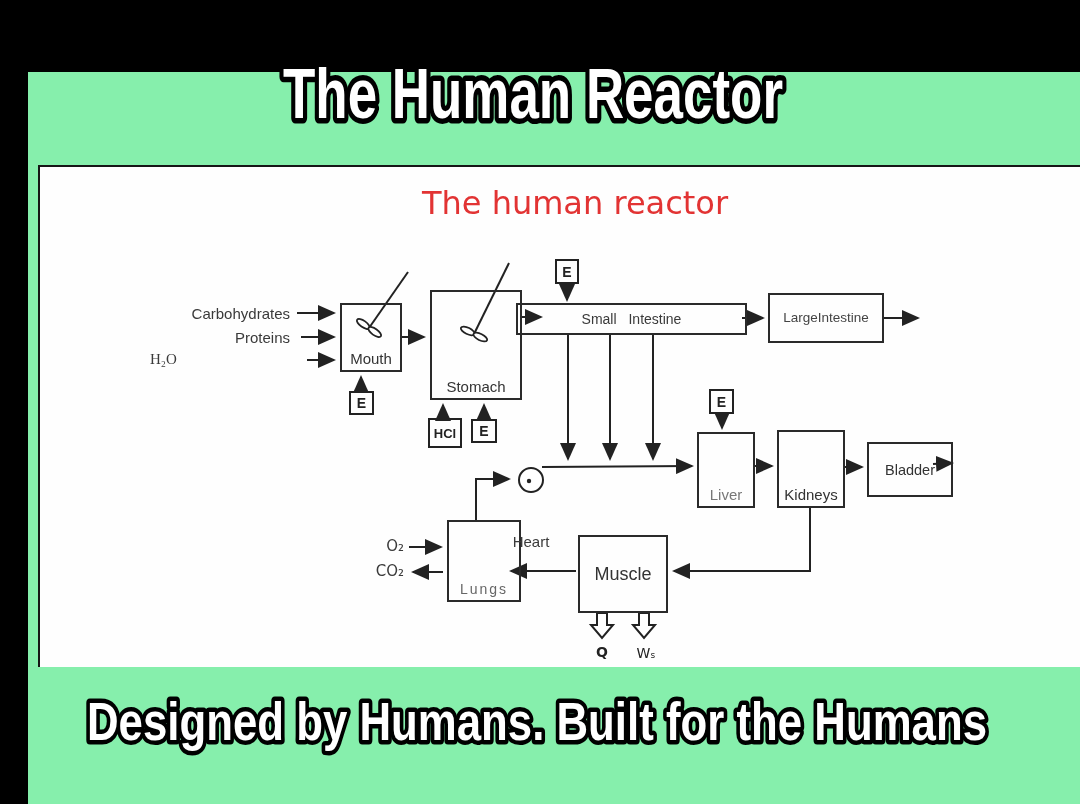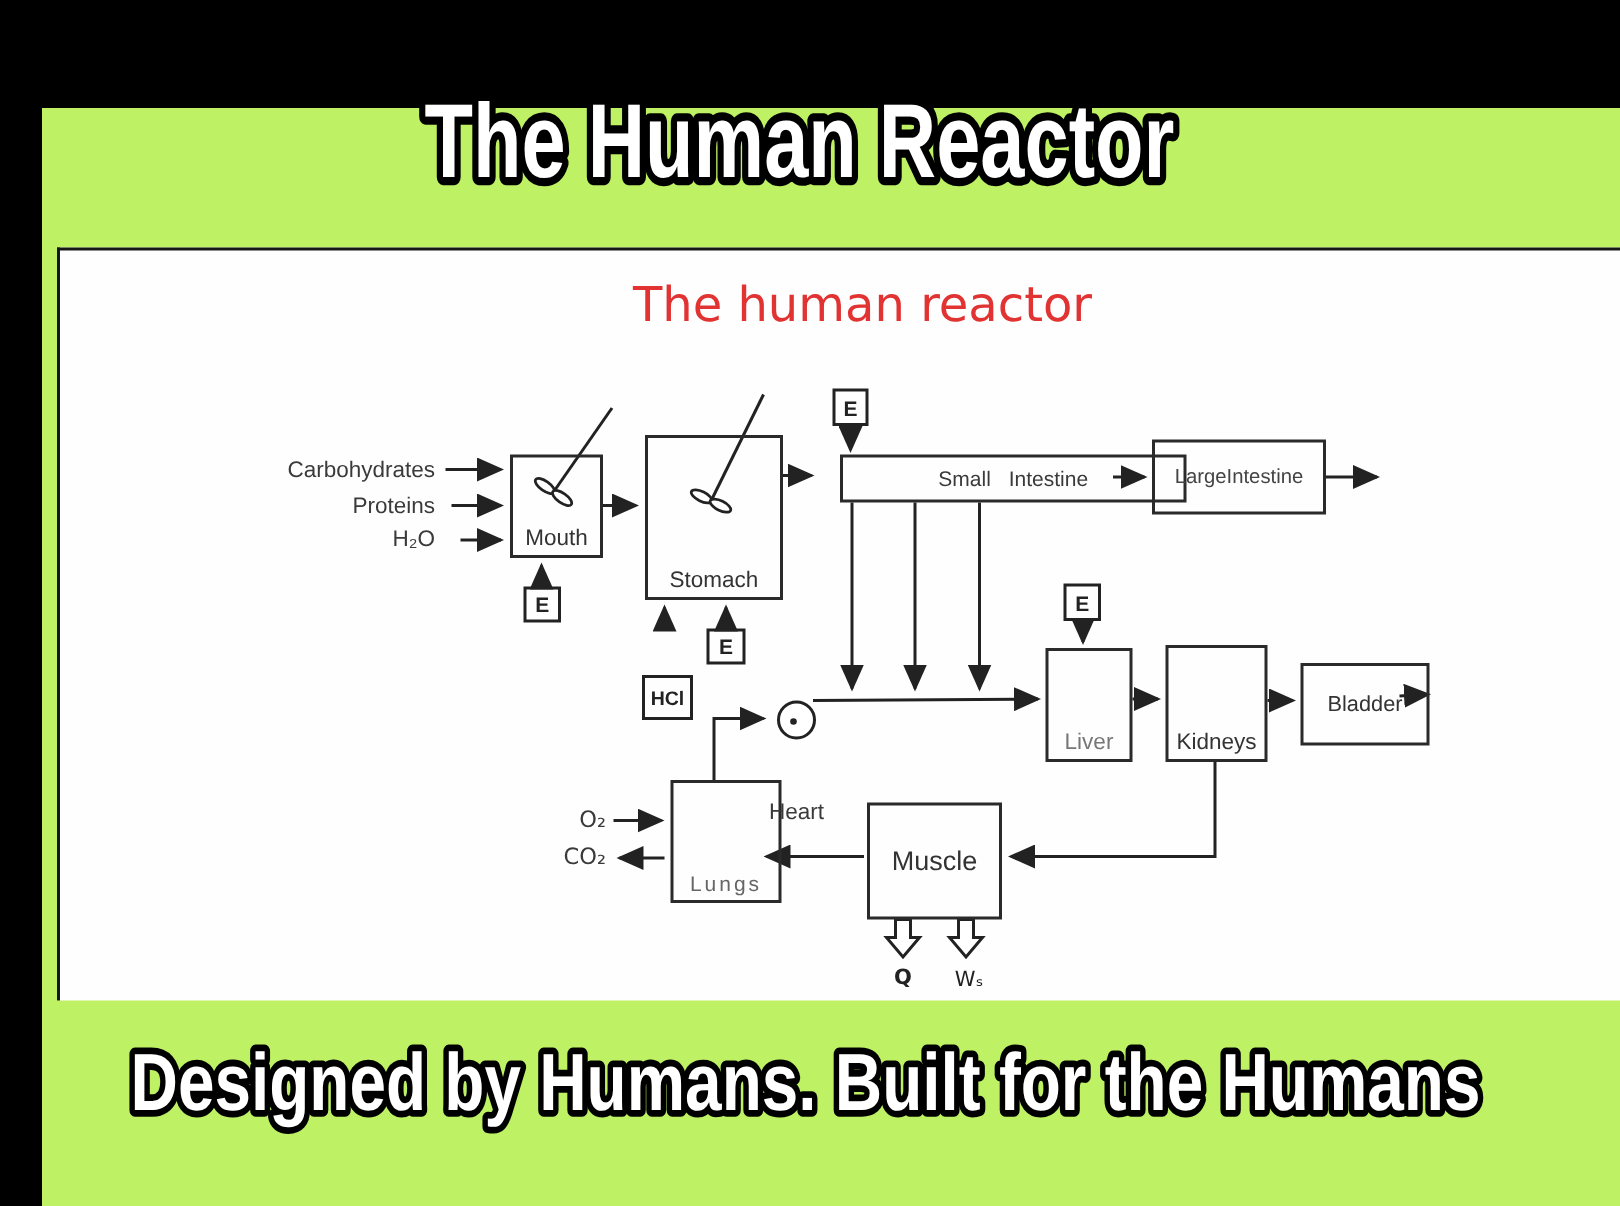--- a/index.html
+++ b/index.html
@@ -1,51 +1,51 @@
 <!DOCTYPE html>
 <html><head>
 <meta charset="utf-8">
 <style>
   html,body{margin:0;padding:0;background:#fff;}
-  .stage{position:relative;width:1080px;height:804px;background:#bef264;overflow:hidden;
+  .stage{position:relative;width:1080px;height:804px;background:#86efac;overflow:hidden;
          font-family:"Liberation Sans",sans-serif;}
   .top-band{position:absolute;left:0;top:0;width:1080px;height:72px;background:#000;}
   .left-strip{position:absolute;left:0;top:0;width:28px;height:804px;background:#000;}
   .panel{position:absolute;left:38px;top:165px;width:1042px;height:500px;background:#fefefe;
          border-top:2px solid #161616;border-left:2px solid #161616;}
   svg.overlay{position:absolute;left:0;top:0;width:1080px;height:804px;}
 
   .box{position:absolute;border:2px solid #2a2a2a;box-sizing:border-box;display:flex;
        justify-content:center;color:#333;background:transparent;}
   .b-end{align-items:flex-end;padding-bottom:3px;}
   .b-center{align-items:center;}
 
   #mouth{left:340px;top:303px;width:62px;height:69px;font-size:15px;}
   #stomach{left:430px;top:290px;width:92px;height:110px;font-size:15px;align-items:flex-end;}
-  #smallint{left:560px;top:303px;width:231px;height:32px;font-size:14px;word-spacing:8px;color:#3a3a3a;}
+  #smallint{left:516px;top:303px;width:231px;height:32px;font-size:14px;word-spacing:8px;color:#3a3a3a;}
   #largeint{left:768px;top:293px;width:116px;height:50px;font-size:13.5px;flex-direction:row;
             line-height:1.15;color:#444;text-align:center;}
   #liver{left:697px;top:432px;width:58px;height:76px;font-size:15px;color:#777;}
   #kidneys{left:777px;top:430px;width:68px;height:78px;font-size:15px;}
   #bladder{left:867px;top:442px;width:86px;height:55px;font-size:14.5px;}
   #lungs{left:447px;top:520px;width:74px;height:82px;font-size:14px;letter-spacing:2px;color:#666;}
   #muscle{left:578px;top:535px;width:90px;height:78px;font-size:18px;}
 
   .ebox{position:absolute;border:2px solid #222;box-sizing:border-box;display:flex;align-items:center;
         justify-content:center;font-weight:bold;color:#222;background:transparent;}
   #e-mouth{left:349px;top:391px;width:25px;height:24px;font-size:14px;}
-  #hcl{left:428px;top:418px;width:34px;height:30px;font-size:13px;margin-top:32px;}
+  #hcl{left:428px;top:418px;width:34px;height:30px;font-size:13px;}
   #e-stomach{left:471px;top:419px;width:26px;height:24px;font-size:14px;}
   #e-smallint{left:555px;top:259px;width:24px;height:25px;font-size:14px;}
   #e-liver{left:709px;top:389px;width:25px;height:25px;font-size:14px;}
 
   .lbl{position:absolute;color:#3a3a3a;}
   #lbl-carbs{left:150px;top:305px;width:140px;text-align:right;font-size:15px;}
   #lbl-proteins{left:150px;top:329px;width:140px;text-align:right;font-size:15px;}
-  #lbl-h2o{left:150px;top:351px;width:140px;text-align:right;font-size:15px;font-family:Liberation Sans, sans-serif;}
+  #lbl-h2o{left:150px;top:351px;width:140px;text-align:left;font-size:15px;font-family:Liberation Serif, serif;}
   #lbl-heart{left:505px;top:496px;width:52px;text-align:center;font-size:15px;margin-top:37px;}
   #lbl-o2{left:368px;top:537px;width:36px;text-align:right;font-size:15px;font-family:"DejaVu Sans",sans-serif;}
   #lbl-co2{left:350px;top:562px;width:54px;text-align:right;font-size:15px;font-family:"DejaVu Sans",sans-serif;}
   #lbl-q{left:591px;top:644px;width:22px;text-align:center;font-size:14px;font-weight:bold;color:#222;
          font-family:"DejaVu Sans",sans-serif;}
   #lbl-ws{left:630px;top:645px;width:32px;text-align:center;font-size:14px;font-weight:normal;color:#222;
           font-family:"DejaVu Sans",sans-serif;}
 
   #red-title{position:absolute;left:385px;top:184px;width:380px;text-align:center;font-size:32px;
              color:#e23333;font-family:"DejaVu Sans",sans-serif;}

